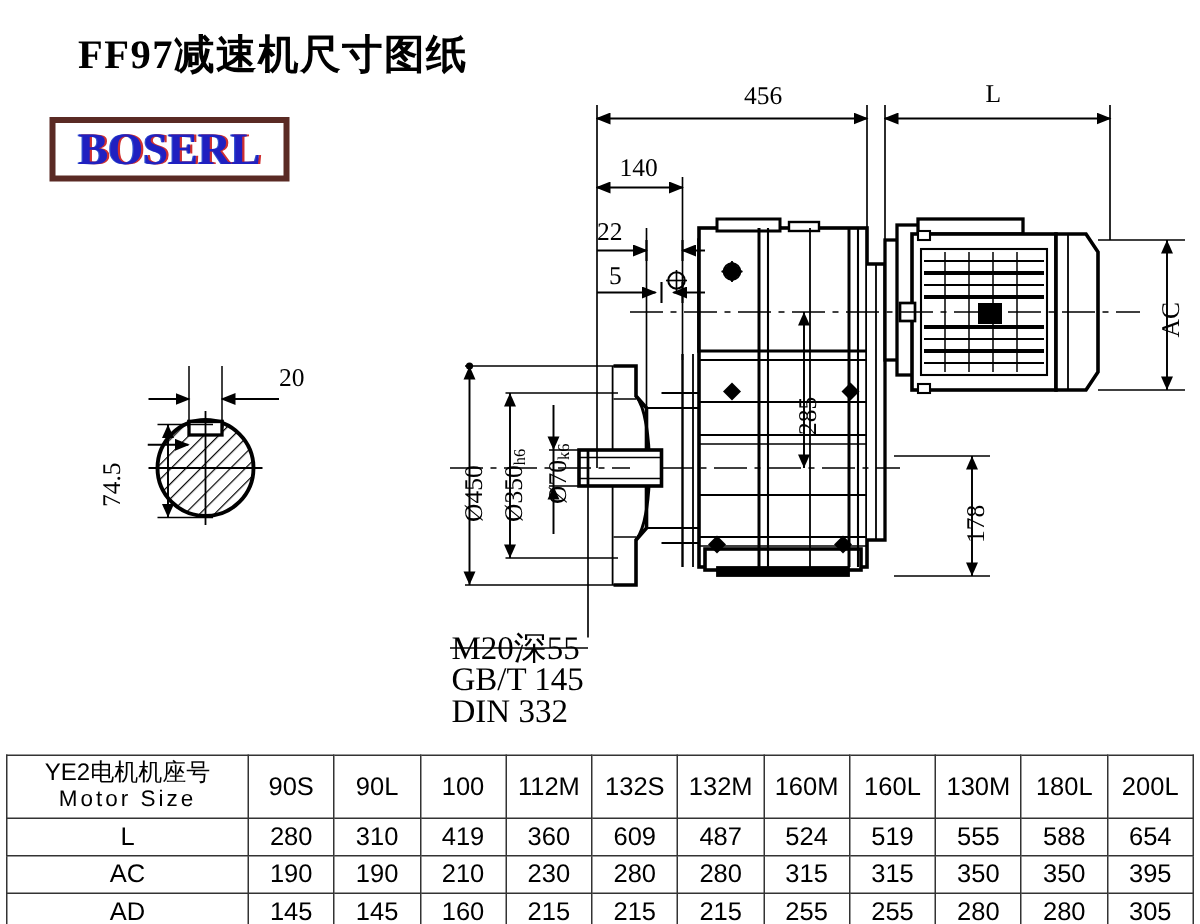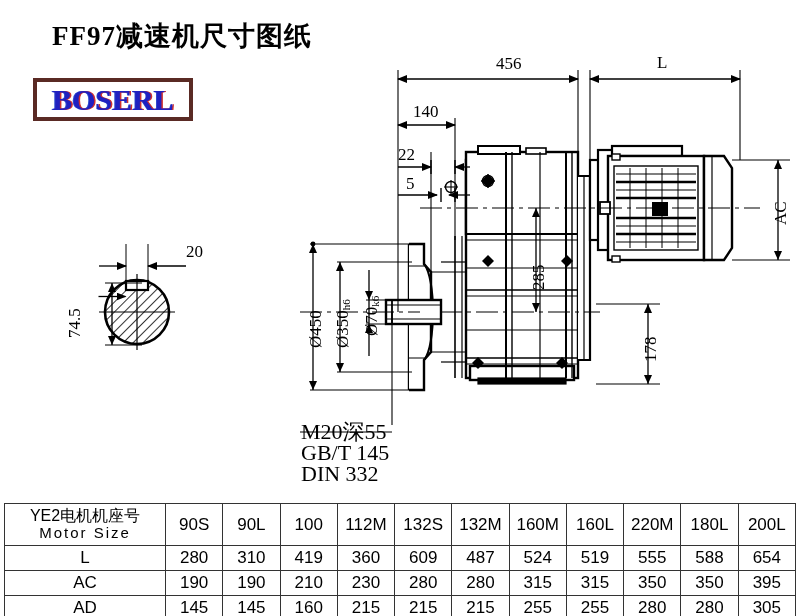--- a/index.html
+++ b/index.html
@@ -402,21 +402,21 @@
         <span class="hdr-en">Motor Size</span>
       </td>
       <td>90S</td>
       <td>90L</td>
       <td>100</td>
       <td>112M</td>
       <td>132S</td>
       <td>132M</td>
       <td>160M</td>
       <td>160L</td>
-      <td>220M</td>
+      <td>130M</td>
       <td>180L</td>
       <td>200L</td>
     </tr>
 
     <tr>
       <td class="label-cell">L</td>
       <td>280</td>
       <td>310</td>
       <td>419</td>
       <td>360</td>

